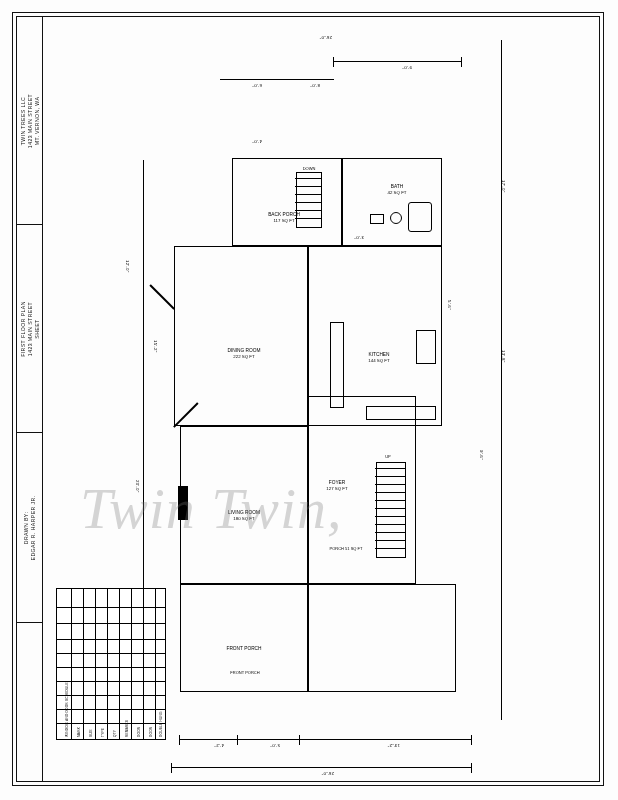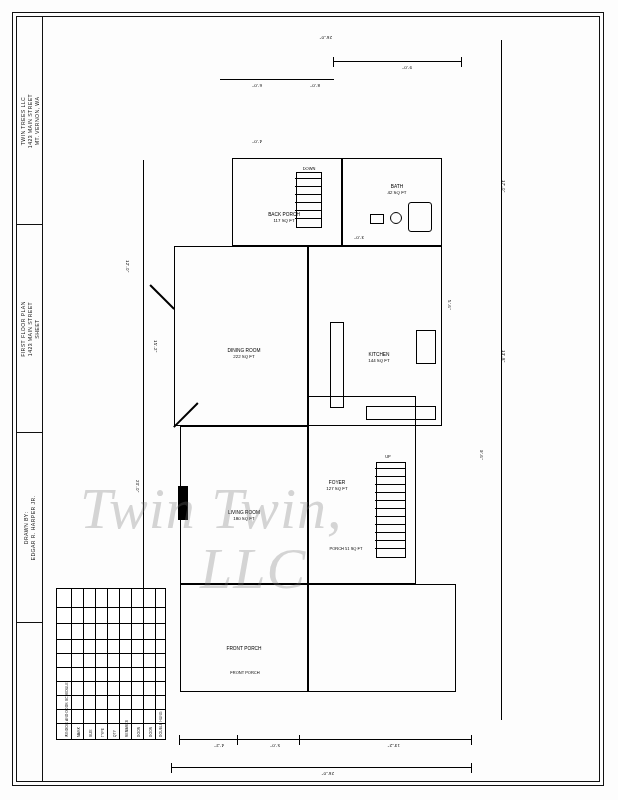--- a/index.html
+++ b/index.html
@@ -377,21 +377,20 @@
 
       <div class="dim" style="left:238px; top:540px;">3'-0"</div>
       <div class="dim rot" style="left:150px; top:480px;">5'-6"</div>
       <div class="dim" style="left:340px; top:636px;">4'-0"</div>
 
     </div>
   </div>
 
   <div id="watermark">
     <div class="wm1">Twin Twin,</div>
-    <div class="wm2">LLC</div>
   </div>
 
   <div id="schedule">
     <div class="hline" style="top:18px;"></div>
     <div class="hline" style="top:34px;"></div>
     <div class="hline" style="top:50px;"></div>
     <div class="hline" style="top:64px;"></div>
     <div class="hline" style="top:78px;"></div>
     <div class="hline" style="top:92px;"></div>
     <div class="hline" style="top:106px;"></div>

